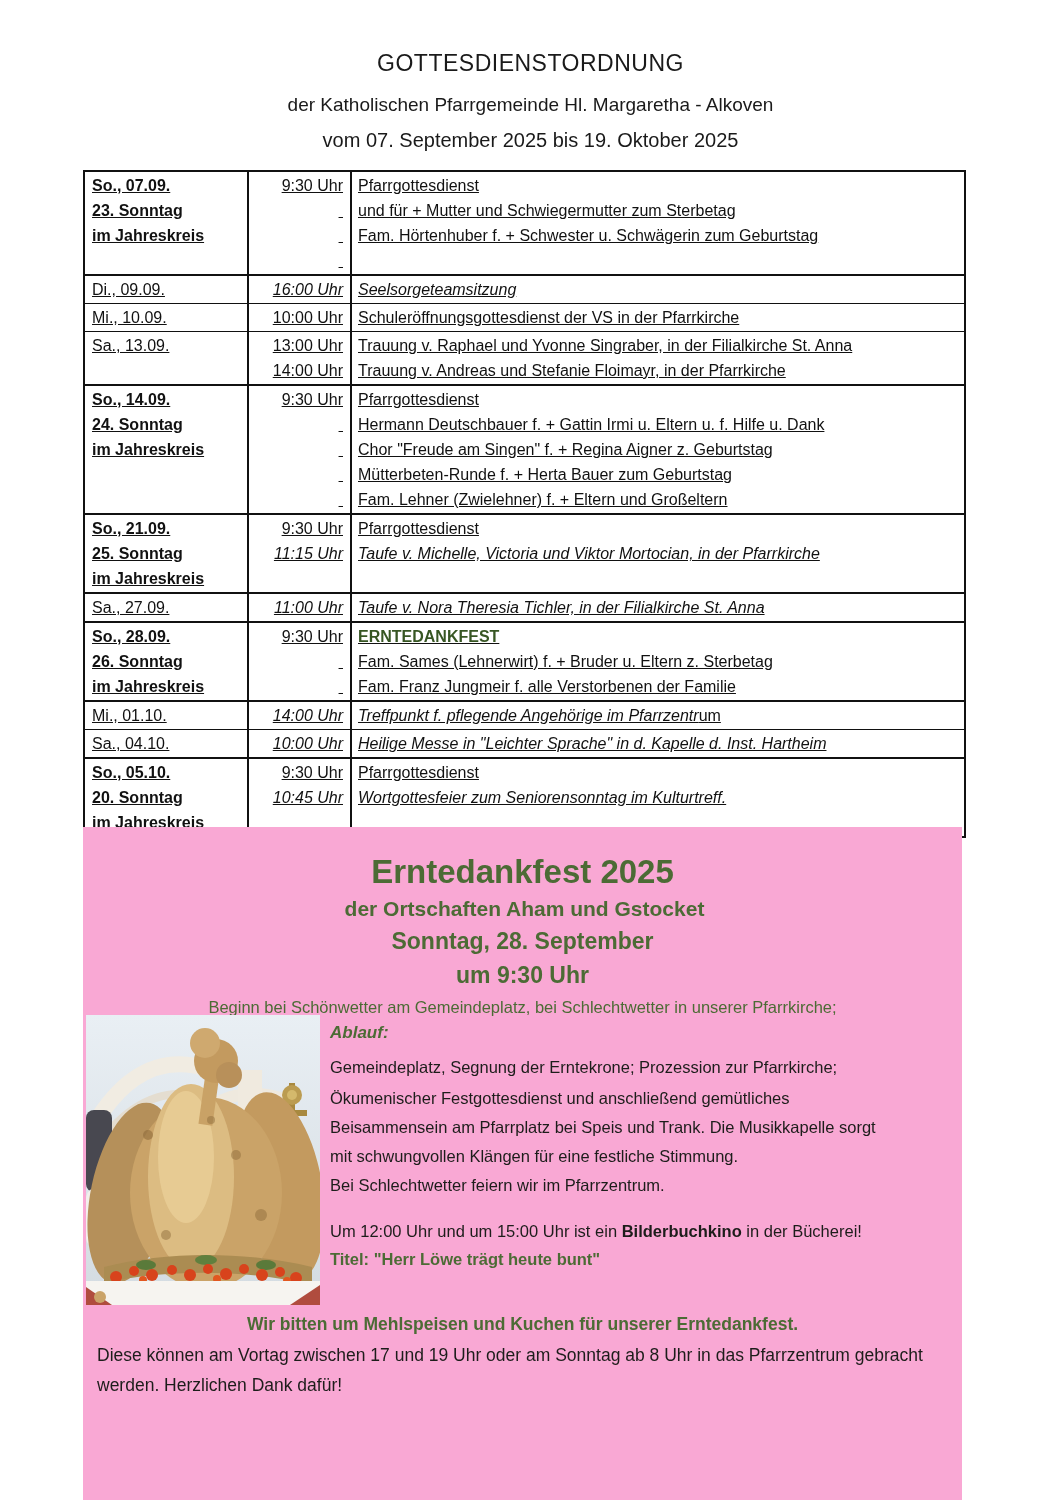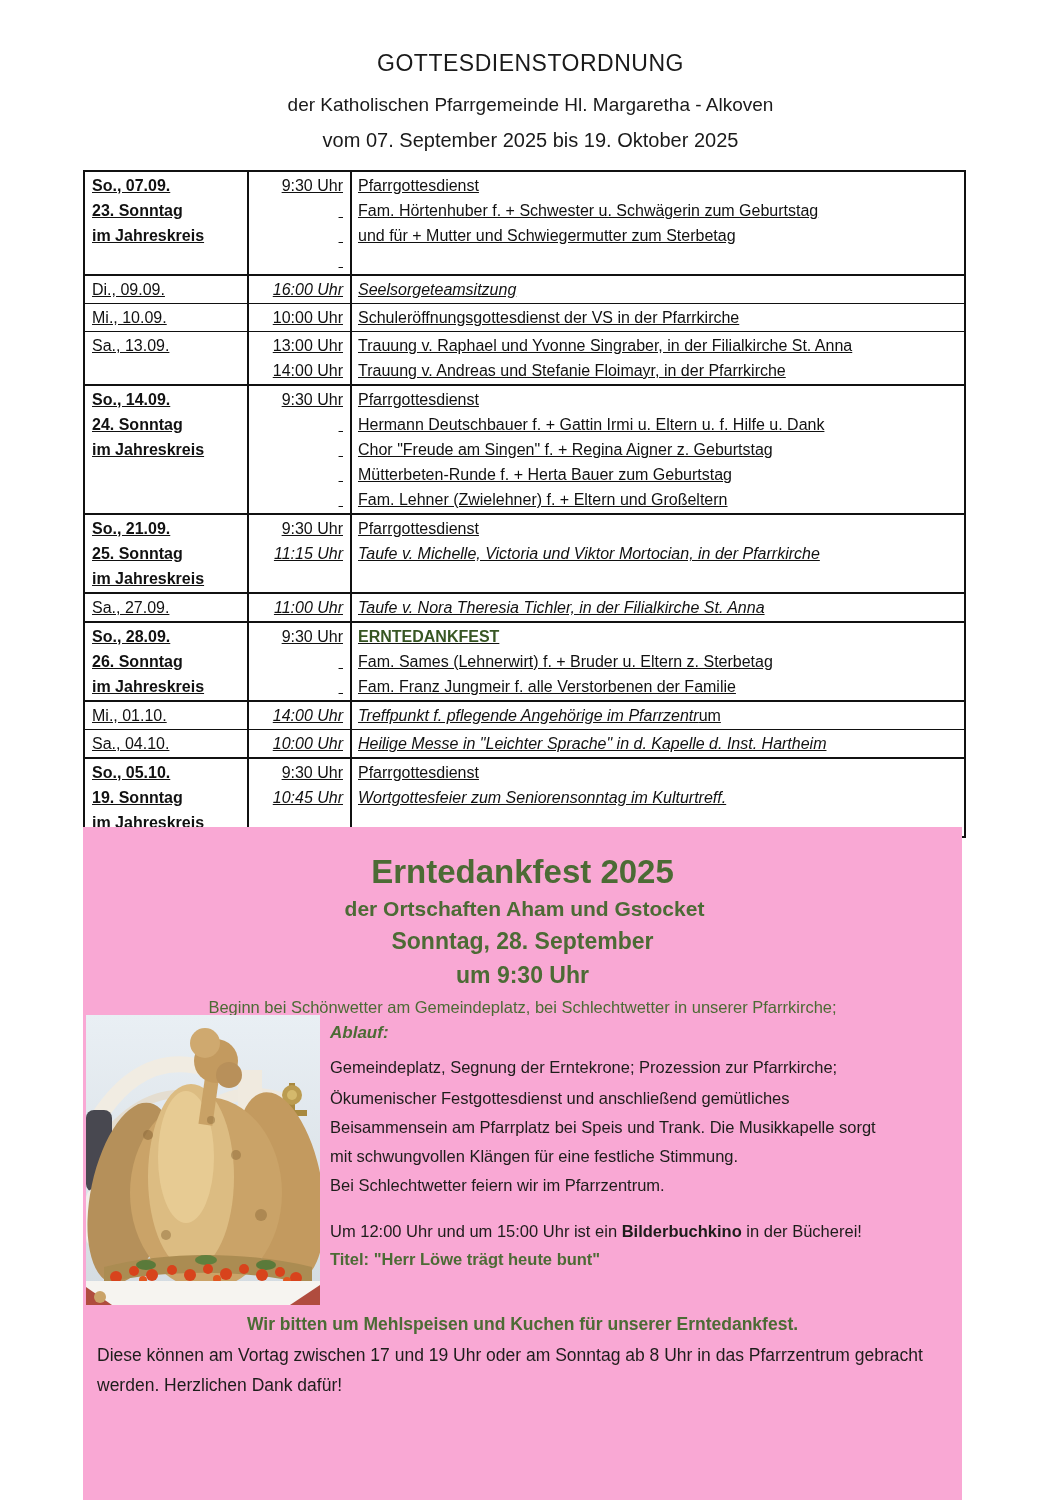--- a/index.html
+++ b/index.html
@@ -55,22 +55,22 @@
         <div class="line b">im Jahreskreis</div>
       </div>
       <div class="c-time">
         <div class="line">9:30 Uhr</div>
         <div class="line">&nbsp;</div>
         <div class="line">&nbsp;</div>
         <div class="line">&nbsp;</div>
       </div>
       <div class="c-desc">
         <div class="line">Pfarrgottesdienst</div>
+        <div class="line">und für + Mutter und Schwiegermutter zum Sterbetag</div>
         <div class="line">Fam. Hörtenhuber f. + Schwester u. Schwägerin zum Geburtstag</div>
-        <div class="line">und für + Mutter und Schwiegermutter zum Sterbetag</div>
       </div>
     </div>
     <div class="rg">
       <div class="c-date">
         <div class="line">Di., 09.09.</div>
       </div>
       <div class="c-time">
         <div class="line it">16:00 Uhr</div>
       </div>
       <div class="c-desc">
@@ -183,21 +183,21 @@
       <div class="c-time">
         <div class="line it">10:00 Uhr</div>
       </div>
       <div class="c-desc">
         <div class="line it">Heilige Messe in "Leichter Sprache" in d. Kapelle d. Inst. Hartheim</div>
       </div>
     </div>
     <div class="rg major">
       <div class="c-date">
         <div class="line b">So., 05.10.</div>
-        <div class="line b">19. Sonntag</div>
+        <div class="line b">20. Sonntag</div>
         <div class="line b">im Jahreskreis</div>
       </div>
       <div class="c-time">
         <div class="line">9:30 Uhr</div>
         <div class="line it">10:45 Uhr</div>
       </div>
       <div class="c-desc">
         <div class="line">Pfarrgottesdienst</div>
         <div class="line it">Wortgottesfeier zum Seniorensonntag im Kulturtreff.</div>
       </div>

